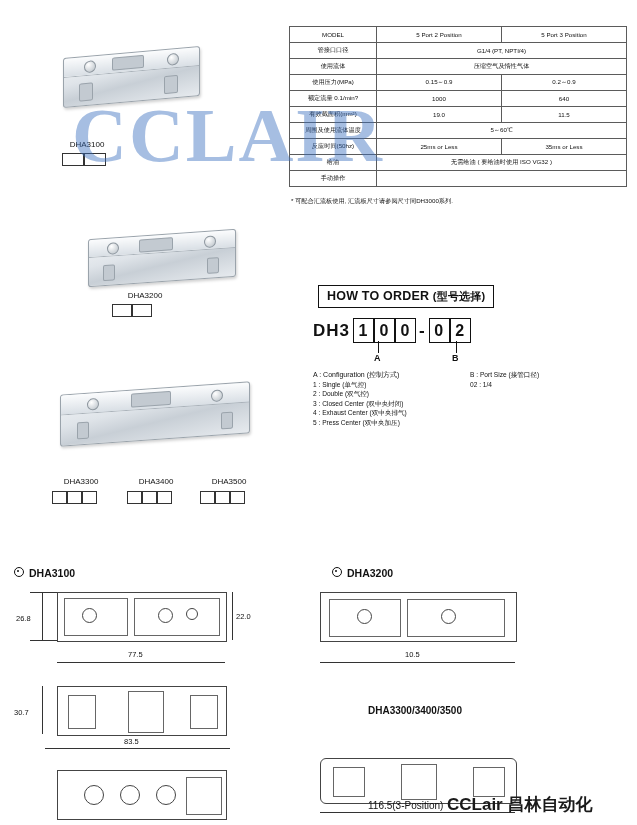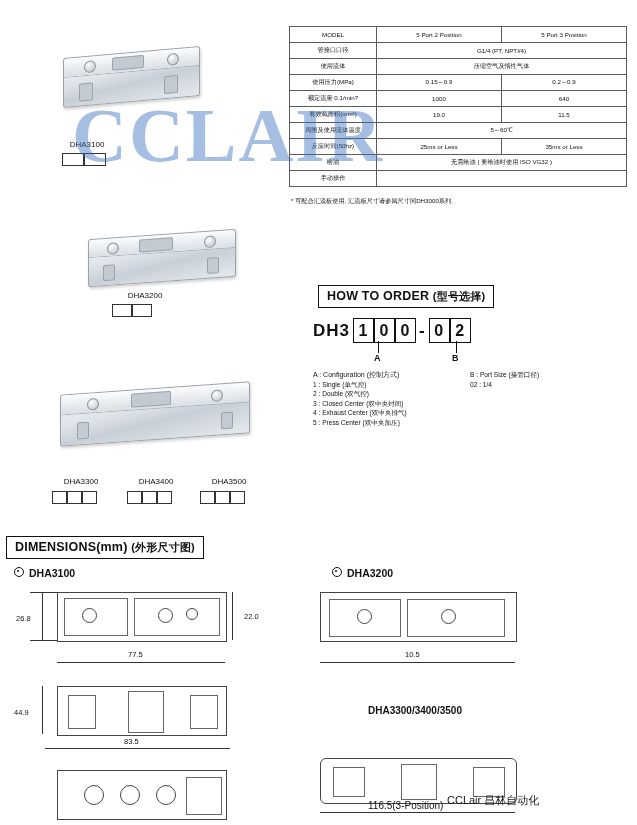--- a/index.html
+++ b/index.html
@@ -143,21 +143,21 @@
     position:absolute;left:18px;top:600px;
     font-family:"Liberation Serif", serif;
     font-size:92px;font-weight:bold;
     color:rgba(58,110,190,0.40);
     letter-spacing:6px;
     pointer-events:none;
     white-space:nowrap;
   }
   .wm-foot{
     position:absolute;left:447px;top:793px;
-    font-size:11px;font-weight:normal;color:#1a1a1a;
+    font-size:17px;font-weight:bold;color:#1a1a1a;
   }
 </style>
 </head>
 <body>
 
 <div class="page">
 
 
   <table id="spec-table">
     <tbody>
@@ -287,26 +287,20 @@
     <div>3 :  Closed Center (双中央封闭)</div>
     <div>4 :  Exhaust Center (双中央排气)</div>
     <div>5 :  Press Center (双中央加压)</div>
   </div>
 
   <div id="port-list">
     <div class="hdr">B : Port Size (接管口径)</div>
     <div>02 :  1/4</div>
   </div>
 
-  <div class="dim-title-wrap">
-    <span class="sec-title">
-      <span>DIMENSIONS(mm)</span>
-      <span class="cn">(外形尺寸图)</span>
-    </span>
-  </div>
 
   <div class="dot-item" style="left:14px;top:567px;">
     <span class="dot"></span><span>DHA3100</span>
   </div>
   <div class="dot-item" style="left:332px;top:567px;">
     <span class="dot"></span><span>DHA3200</span>
   </div>
   <div class="dot-item" style="left:368px;top:705px;font-size:10px;">
     <span>DHA3300/3400/3500</span>
   </div>
@@ -317,32 +311,32 @@
     <div class="circ" style="left:24px;top:15px;width:13px;height:13px;"></div>
     <div class="circ" style="left:100px;top:15px;width:13px;height:13px;"></div>
     <div class="circ" style="left:128px;top:15px;width:10px;height:10px;"></div>
   </div>
   <div class="hline" style="left:30px;top:592px;width:27px;"></div>
   <div class="hline" style="left:30px;top:640px;width:27px;"></div>
   <div class="vline" style="left:42px;top:592px;height:48px;"></div>
   <div class="dimtxt" style="left:16px;top:614px;">26.8</div>
 
   <div class="vline" style="left:232px;top:592px;height:48px;"></div>
-  <div class="dimtxt" style="left:244px;top:612px;">22.0</div>
+  <div class="dimtxt" style="left:236px;top:612px;">22.0</div>
 
   <div class="hline" style="left:57px;top:662px;width:168px;"></div>
   <div class="dimtxt" style="left:128px;top:650px;">77.5</div>
 
   <div class="draw" style="left:57px;top:686px;width:168px;height:48px;">
     <div class="inner" style="left:10px;top:8px;width:26px;height:32px;"></div>
     <div class="inner" style="left:70px;top:4px;width:34px;height:40px;"></div>
     <div class="inner" style="left:132px;top:8px;width:26px;height:32px;"></div>
   </div>
   <div class="vline" style="left:42px;top:686px;height:48px;"></div>
-  <div class="dimtxt" style="left:14px;top:708px;">44.9</div>
+  <div class="dimtxt" style="left:14px;top:708px;">30.7</div>
   <div class="hline" style="left:45px;top:748px;width:185px;"></div>
   <div class="dimtxt" style="left:124px;top:737px;">83.5</div>
 
   <div class="draw" style="left:57px;top:770px;width:168px;height:48px;">
     <div class="circ" style="left:26px;top:14px;width:18px;height:18px;"></div>
     <div class="circ" style="left:62px;top:14px;width:18px;height:18px;"></div>
     <div class="circ" style="left:98px;top:14px;width:18px;height:18px;"></div>
     <div class="inner" style="left:128px;top:6px;width:34px;height:36px;"></div>
   </div>
 

